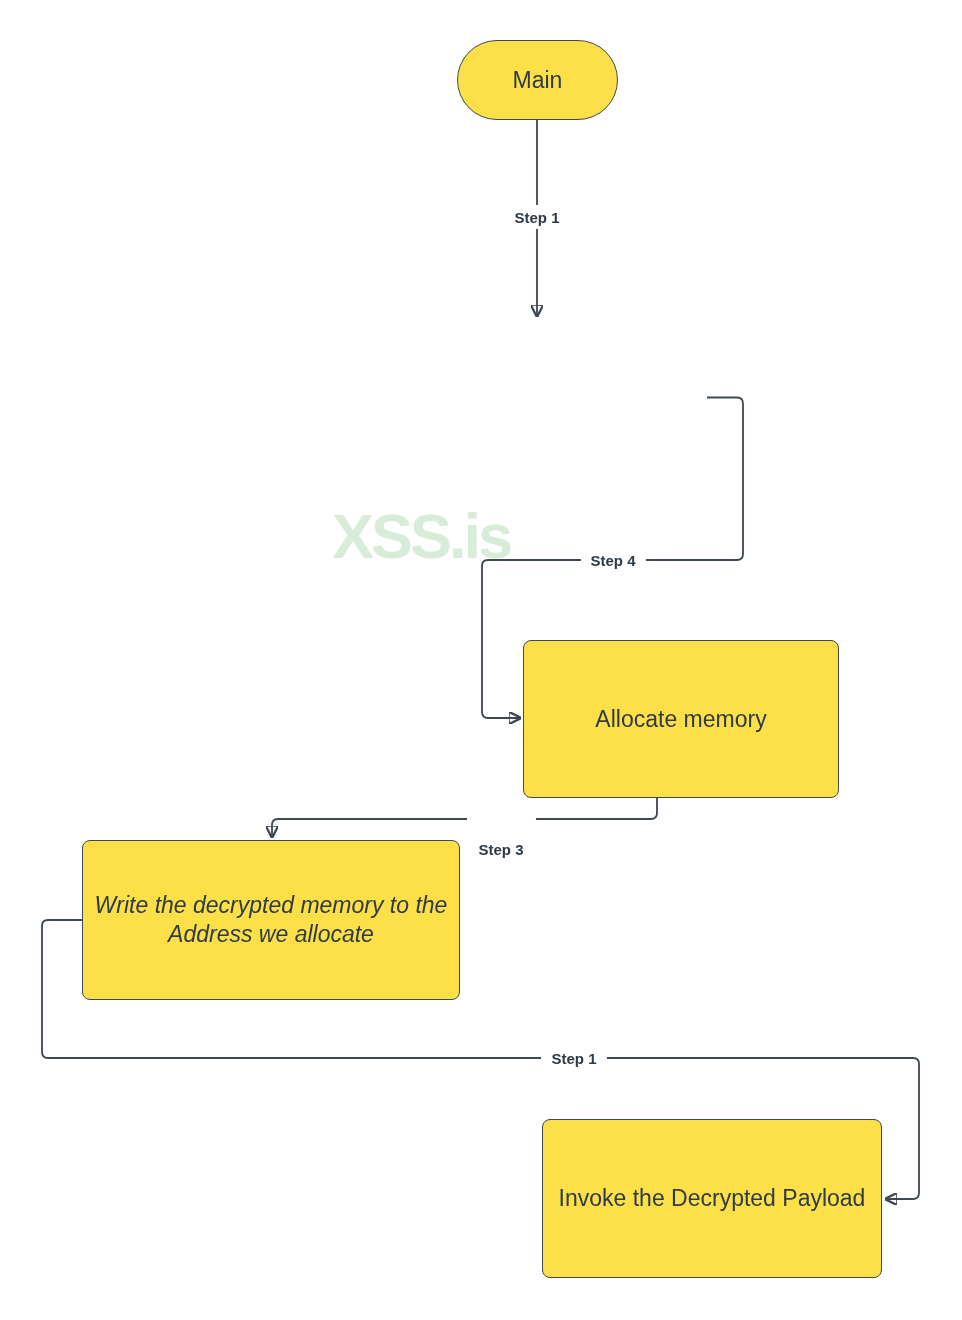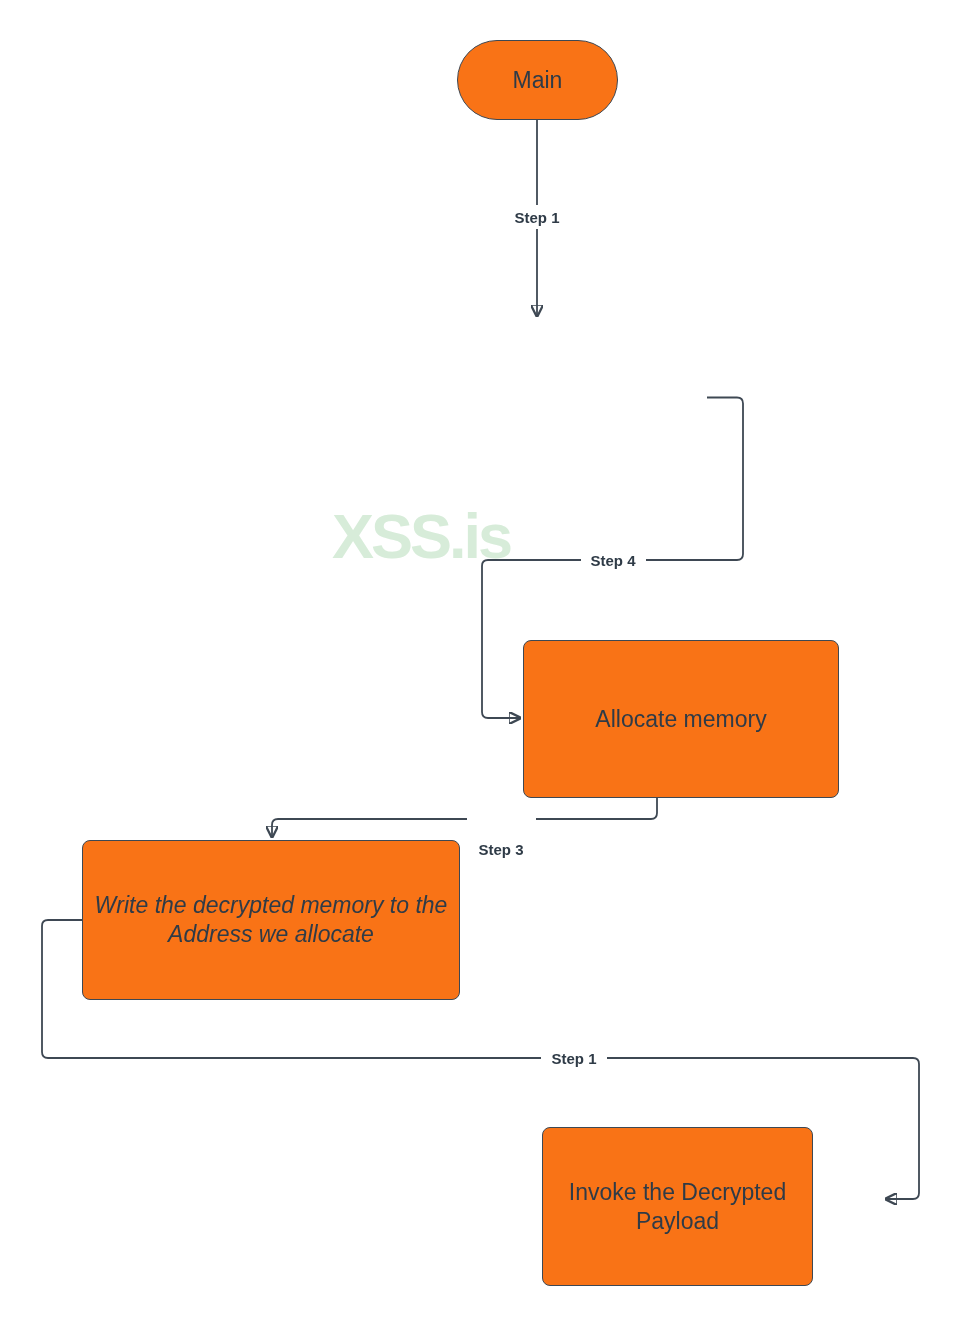--- a/index.html
+++ b/index.html
@@ -36,41 +36,41 @@
     z-index: 2;
   }
   svg.connectors path {
     fill: none;
     stroke: #3e4853;
     stroke-width: 1.8;
   }
   .node {
     position: absolute;
     box-sizing: border-box;
-    background: #f97316;
+    background: #fde047;
     border: 1.5px solid #3e4853;
     border-radius: 8px;
     display: flex;
     align-items: center;
     justify-content: center;
     text-align: center;
     font-size: 23px;
     line-height: 1.25;
     color: #2f3b47;
     padding: 0 6px;
     z-index: 3;
   }
   .node.terminator {
     border-radius: 40px;
   }
   .node-main    { left: 457px; top: 40px;   width: 161px; height: 80px; }
   .node-decrypt { left: 367px; top: 320px;  width: 340px; height: 159px; }
   .node-allocate{ left: 523px; top: 640px;  width: 316px; height: 158px; }
   .node-write   { left: 82px;  top: 840px;  width: 378px; height: 160px; font-style: italic; }
-  .node-invoke  { left: 542px; top: 1119px; width: 271px; height: 159px; margin-top: 8px; }
+  .node-invoke  { left: 542px; top: 1119px; width: 340px; height: 159px; }
   .edge-label {
     position: absolute;
     transform: translate(-50%, -50%);
     font-size: 15px;
     font-weight: 700;
     color: #2f3b47;
     white-space: nowrap;
     z-index: 4;
   }
   .label-step1 { left: 537px; top: 217px; text-align: center; }

